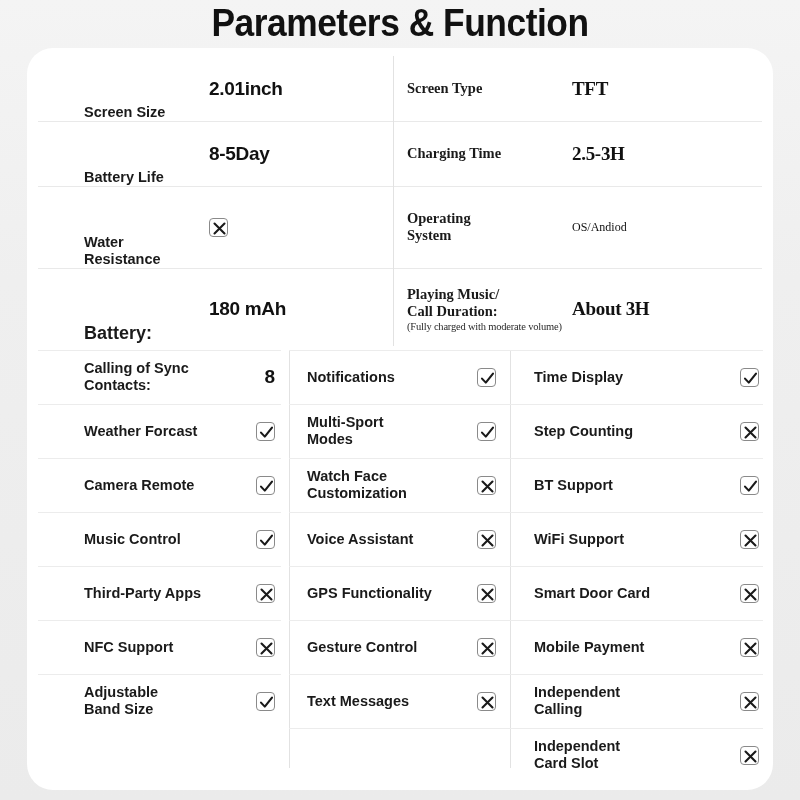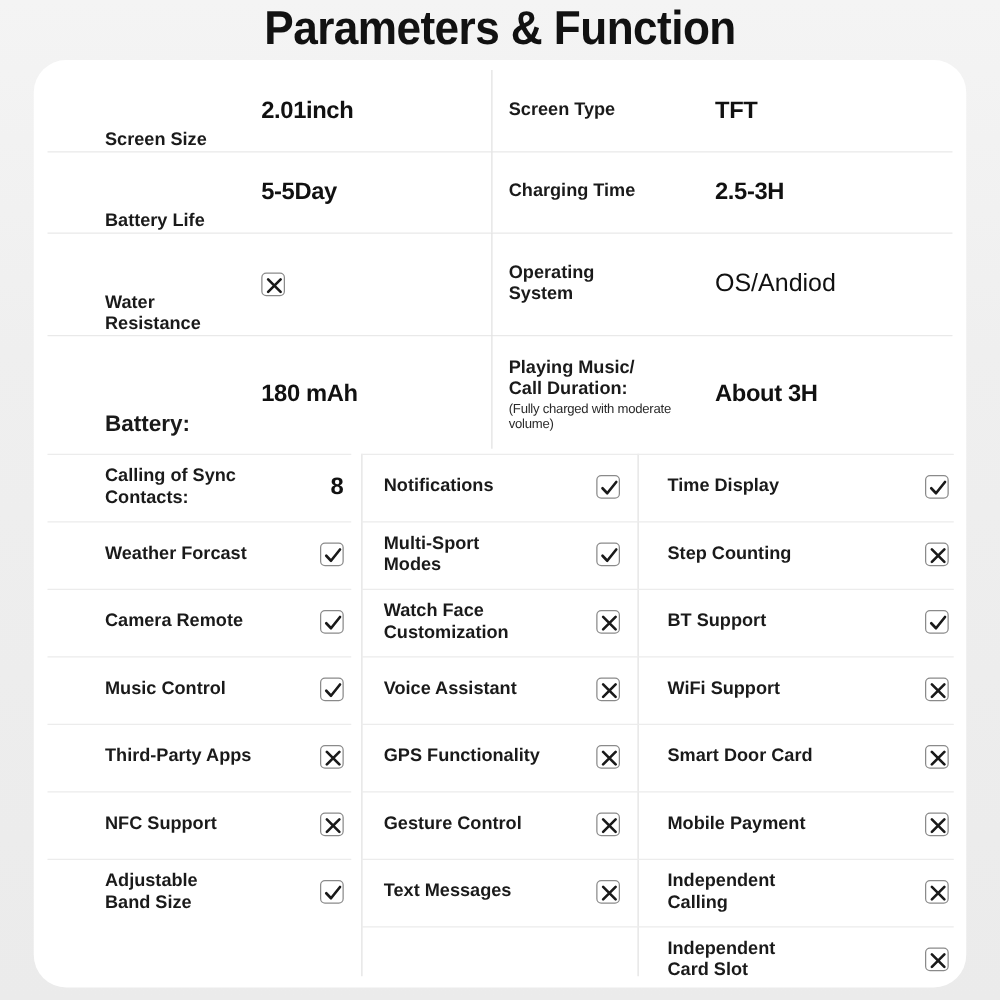--- a/index.html
+++ b/index.html
@@ -63,21 +63,21 @@
     height: 1px;
     background: #e9e9e9;
   }
   .spec-cell {
     display: flex;
     align-items: center;
     box-sizing: border-box;
     min-height: 55px;
   }
   .spec-cell.left  { width: 366px; padding-left: 57px; }
-  .spec-cell.right { width: 380px; padding-left: 14px; position: relative; }
+  .spec-cell.right { width: 380px; padding-left: 14px; position: relative; font-family: Liberation Serif, serif; }
   .spec-cell.right::before {
     content: "";
     position: absolute;
     left: 0;
     top: 0;
     bottom: 0;
     width: 1px;
     background: #e2e2e2;
   }
   .spec-row.last .spec-cell.right::before { bottom: 4px; }
@@ -91,21 +91,21 @@
   }
   .spec-cell.left  .sp-label { width: 125px; flex: none; margin-top: 48px; }
   .spec-cell.right .sp-label { width: 165px; flex: none; }
   .sp-value {
     font-size: 19px;
     font-weight: bold;
     color: #111;
     letter-spacing: -0.3px;
   }
   .sp-value.thin {
-    font-size: 20px;
+    font-size: 12px;
     font-weight: normal;
     letter-spacing: 0;
   }
   .sp-label.big { font-size: 18px; }
   .sp-note {
     display: block;
     font-size: 10.5px;
     font-weight: normal;
     color: #2a2a2a;
     letter-spacing: -0.2px;
@@ -198,21 +198,21 @@
         </div>
         <div class="spec-cell right">
           <span class="sp-label">Screen Type</span>
           <span class="sp-value">TFT</span>
         </div>
       </div>
 
       <div class="spec-row">
         <div class="spec-cell left">
           <span class="sp-label">Battery Life</span>
-          <span class="sp-value">5-5Day</span>
+          <span class="sp-value">8-5Day</span>
         </div>
         <div class="spec-cell right">
           <span class="sp-label">Charging Time</span>
           <span class="sp-value">2.5-3H</span>
         </div>
       </div>
 
       <div class="spec-row">
         <div class="spec-cell left">
           <span class="sp-label">Water

